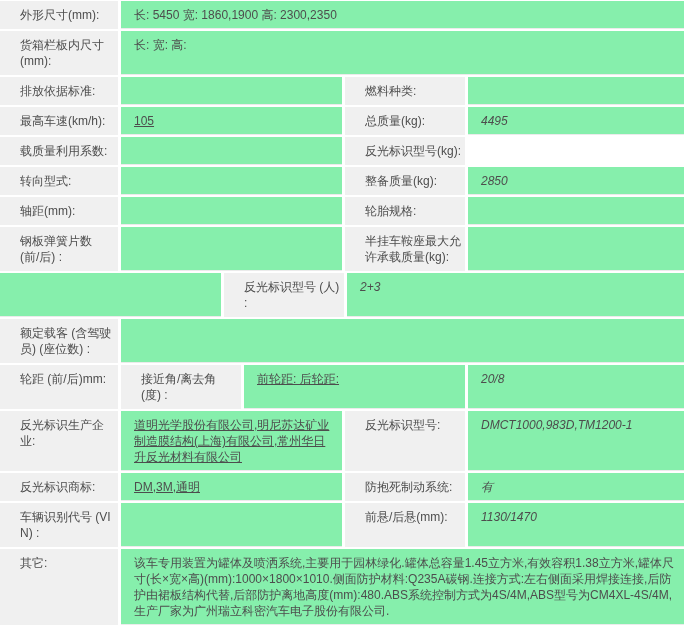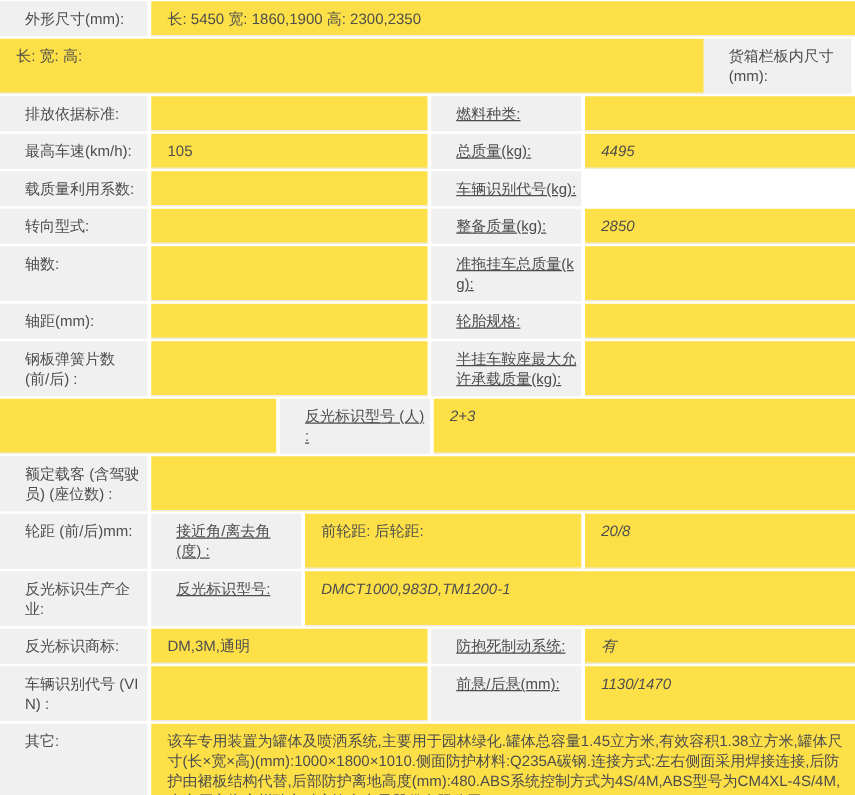--- a/index.html
+++ b/index.html
@@ -12,74 +12,68 @@
   }
   .spec-table { width: 684px; padding-top: 1px; }
   .row { display: flex; margin-bottom: 2px; }
   .cell {
     padding: 6px 8px 6px 13px;
     line-height: 16px;
     min-height: 28px;
     word-break: break-all;
   }
   .label { background: #f0f0f0; margin-right: 3px; flex-shrink: 0; padding-right: 4px; padding-left: 20px; }
-  .value { box-shadow: inset 0 -1px 0 #ebebeb; background: #fde047; }
+  .value { box-shadow: inset 0 -1px 0 #ebebeb; background: #86efac; }
   .w1 { width: 118px; }
-  .w2 { width: 221px; margin-right: 3px; }
-  .w3 { width: 120px; text-decoration: underline; }
+  .w2 { width: 221px; margin-right: 3px; text-decoration: underline; }
+  .w3 { width: 120px; }
   .w4 { flex: 1; font-style: italic; }
   .wfull { flex: 1; }
 </style>
 </head>
 <body>
 
 <div class="spec-table" id="spec-table">
   <div class="row">
     <div class="cell label w1">外形尺寸(mm):</div>
     <div class="cell value wfull">长: 5450 宽: 1860,1900 高: 2300,2350</div>
   </div>
 
   <div class="row">
+    <div class="cell label w1">货箱栏板内尺寸(mm):</div>
     <div class="cell value wfull">长: 宽: 高:</div>
-    <div class="cell label w1">货箱栏板内尺寸(mm):</div>
   </div>
 
   <div class="row">
     <div class="cell label w1">排放依据标准:</div>
     <div class="cell value w2"></div>
     <div class="cell label w3">燃料种类:</div>
     <div class="cell value w4"></div>
   </div>
 
   <div class="row">
     <div class="cell label w1">最高车速(km/h):</div>
     <div class="cell value w2">105</div>
     <div class="cell label w3">总质量(kg):</div>
     <div class="cell value w4">4495</div>
   </div>
 
   <div class="row">
     <div class="cell label w1">载质量利用系数:</div>
     <div class="cell value w2"></div>
-    <div class="cell label w3">车辆识别代号(kg):</div>
+    <div class="cell label w3">反光标识型号(kg):</div>
   </div>
 
   <div class="row">
     <div class="cell label w1">转向型式:</div>
     <div class="cell value w2"></div>
     <div class="cell label w3">整备质量(kg):</div>
     <div class="cell value w4">2850</div>
   </div>
 
-  <div class="row">
-    <div class="cell label w1">轴数:</div>
-    <div class="cell value w2"></div>
-    <div class="cell label w3">准拖挂车总质量(kg):</div>
-    <div class="cell value w4"></div>
-  </div>
 
   <div class="row">
     <div class="cell label w1">轴距(mm):</div>
     <div class="cell value w2"></div>
     <div class="cell label w3">轮胎规格:</div>
     <div class="cell value w4"></div>
   </div>
 
   <div class="row">
     <div class="cell label w1">钢板弹簧片数 (前/后) :</div>
@@ -101,20 +95,21 @@
 
   <div class="row">
     <div class="cell label w1">轮距 (前/后)mm:</div>
     <div class="cell label w3">接近角/离去角 (度) :</div>
     <div class="cell value w2">前轮距: 后轮距:</div>
     <div class="cell value w4">20/8</div>
   </div>
 
   <div class="row">
     <div class="cell label w1">反光标识生产企业:</div>
+    <div class="cell value w2">道明光学股份有限公司,明尼苏达矿业制造膜结构(上海)有限公司,常州华日升反光材料有限公司</div>
     <div class="cell label w3">反光标识型号:</div>
     <div class="cell value w4">DMCT1000,983D,TM1200-1</div>
   </div>
 
   <div class="row">
     <div class="cell label w1">反光标识商标:</div>
     <div class="cell value w2">DM,3M,通明</div>
     <div class="cell label w3">防抱死制动系统:</div>
     <div class="cell value w4">有</div>
   </div>

